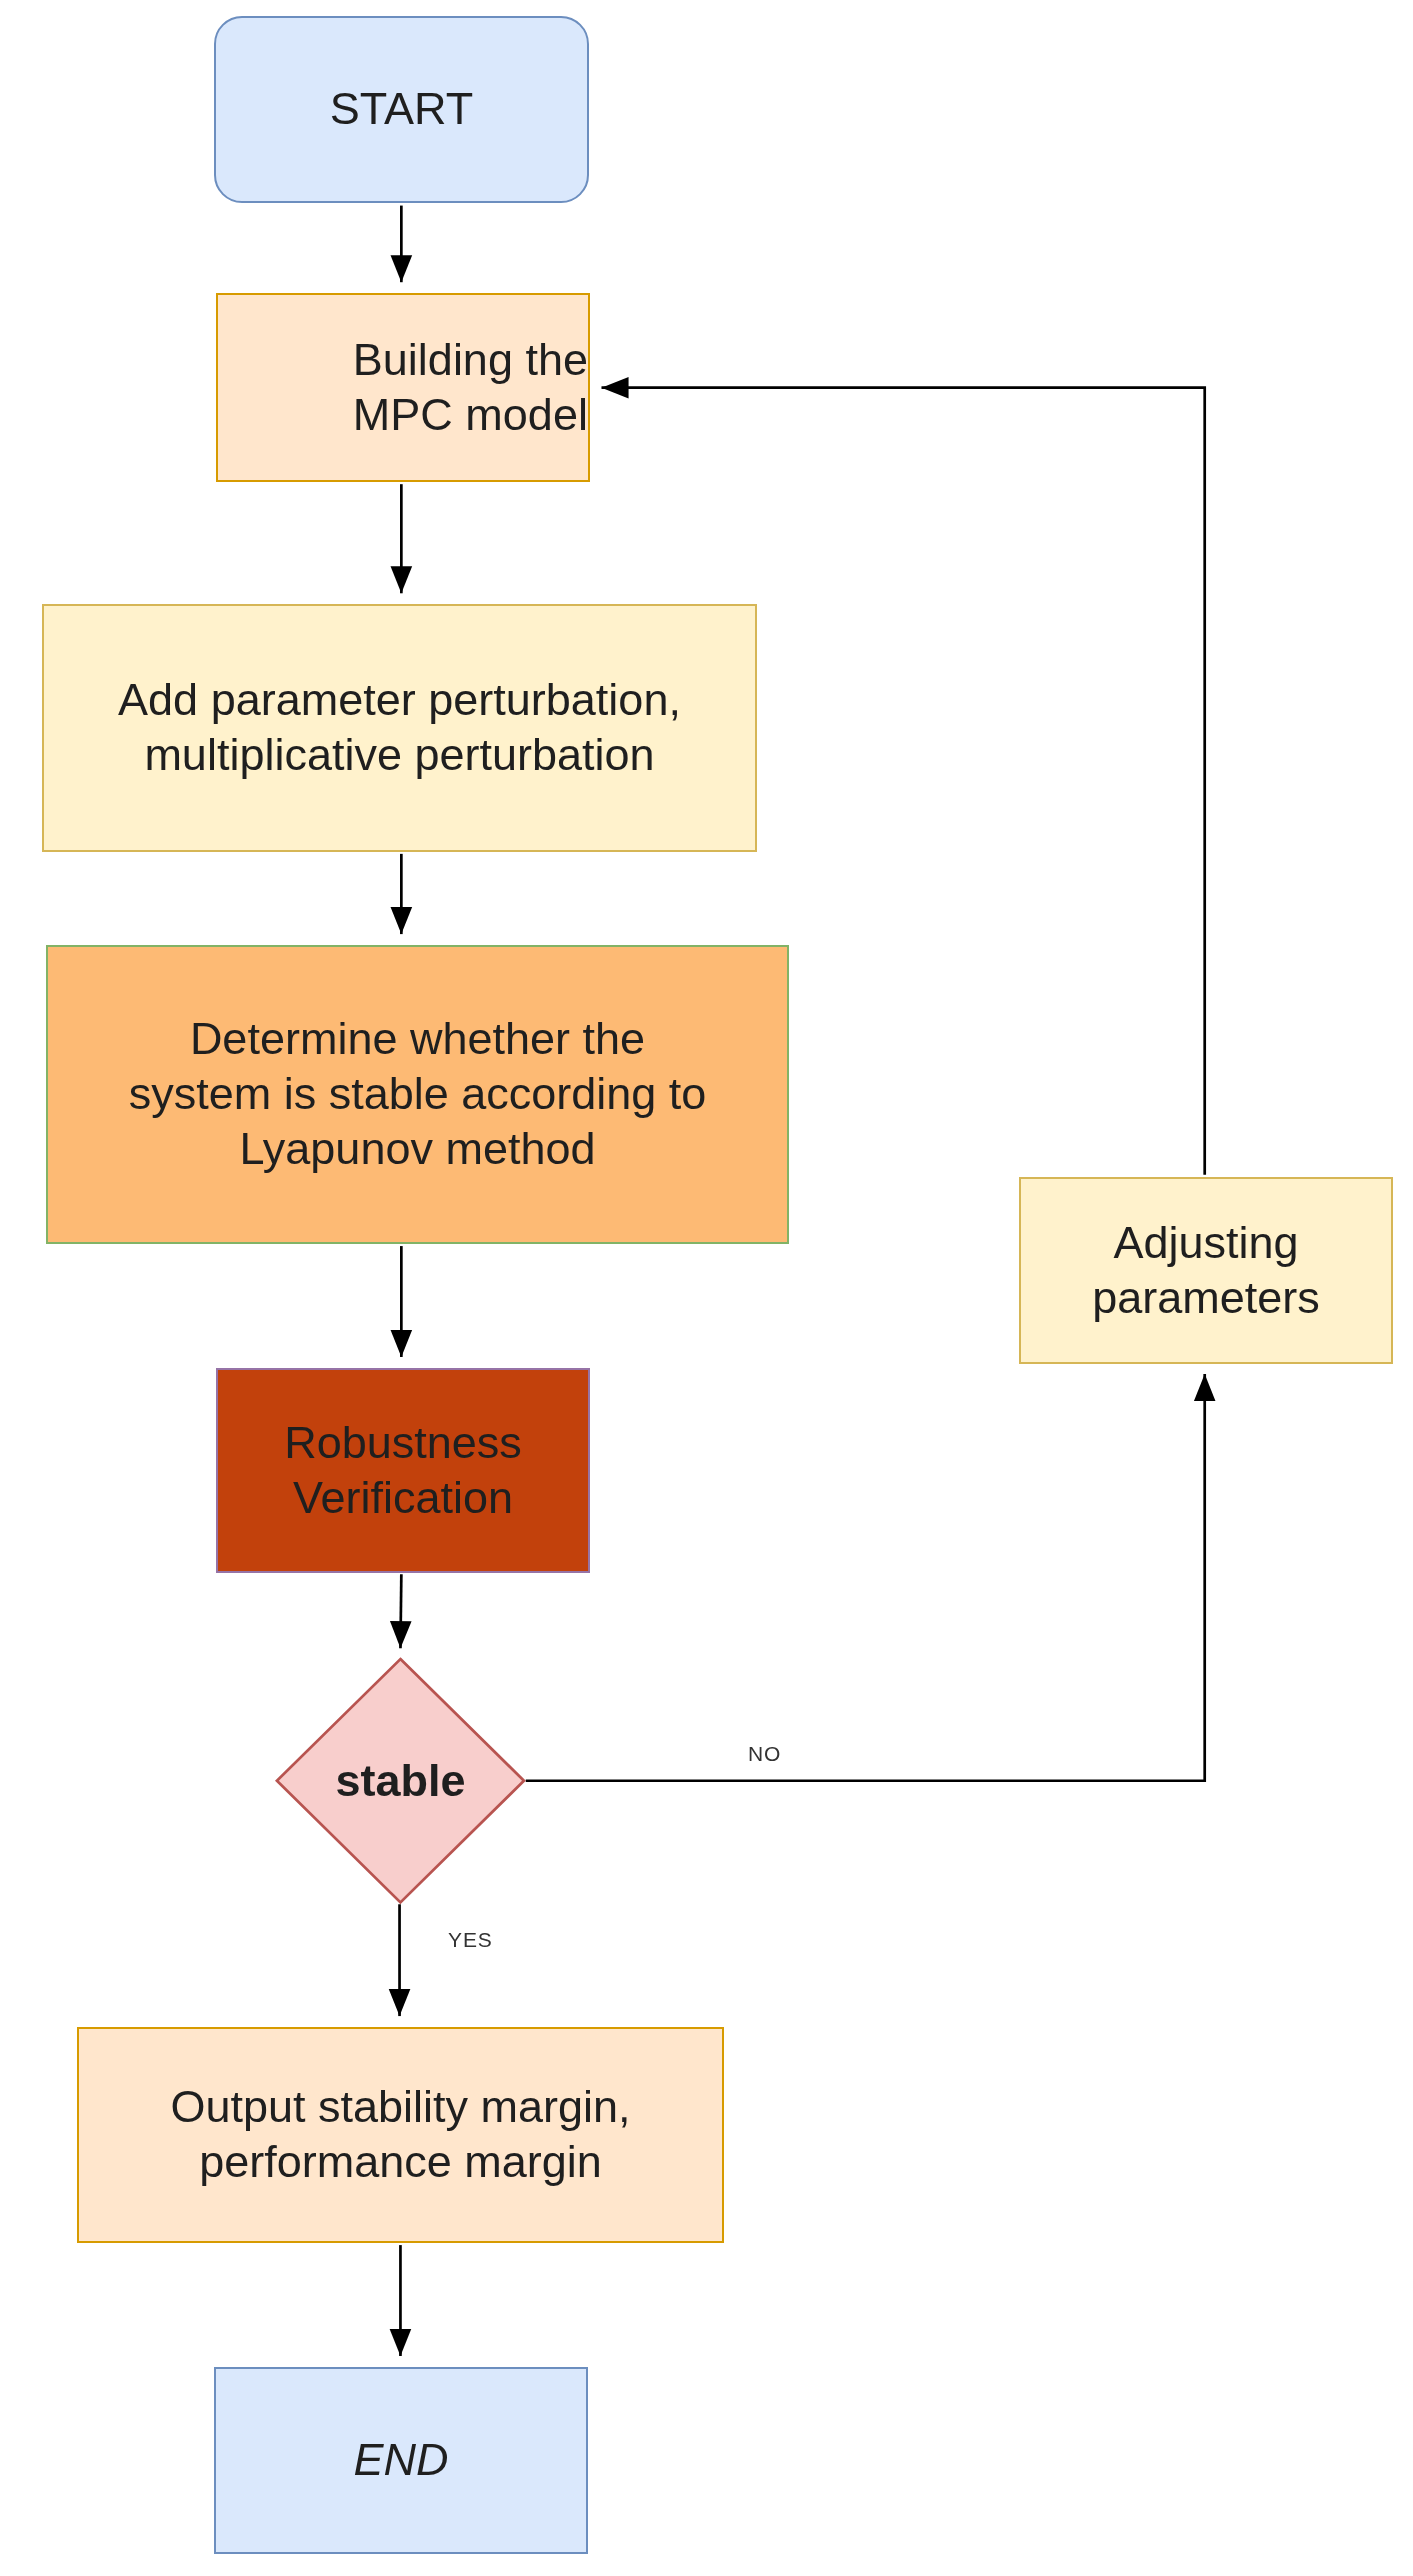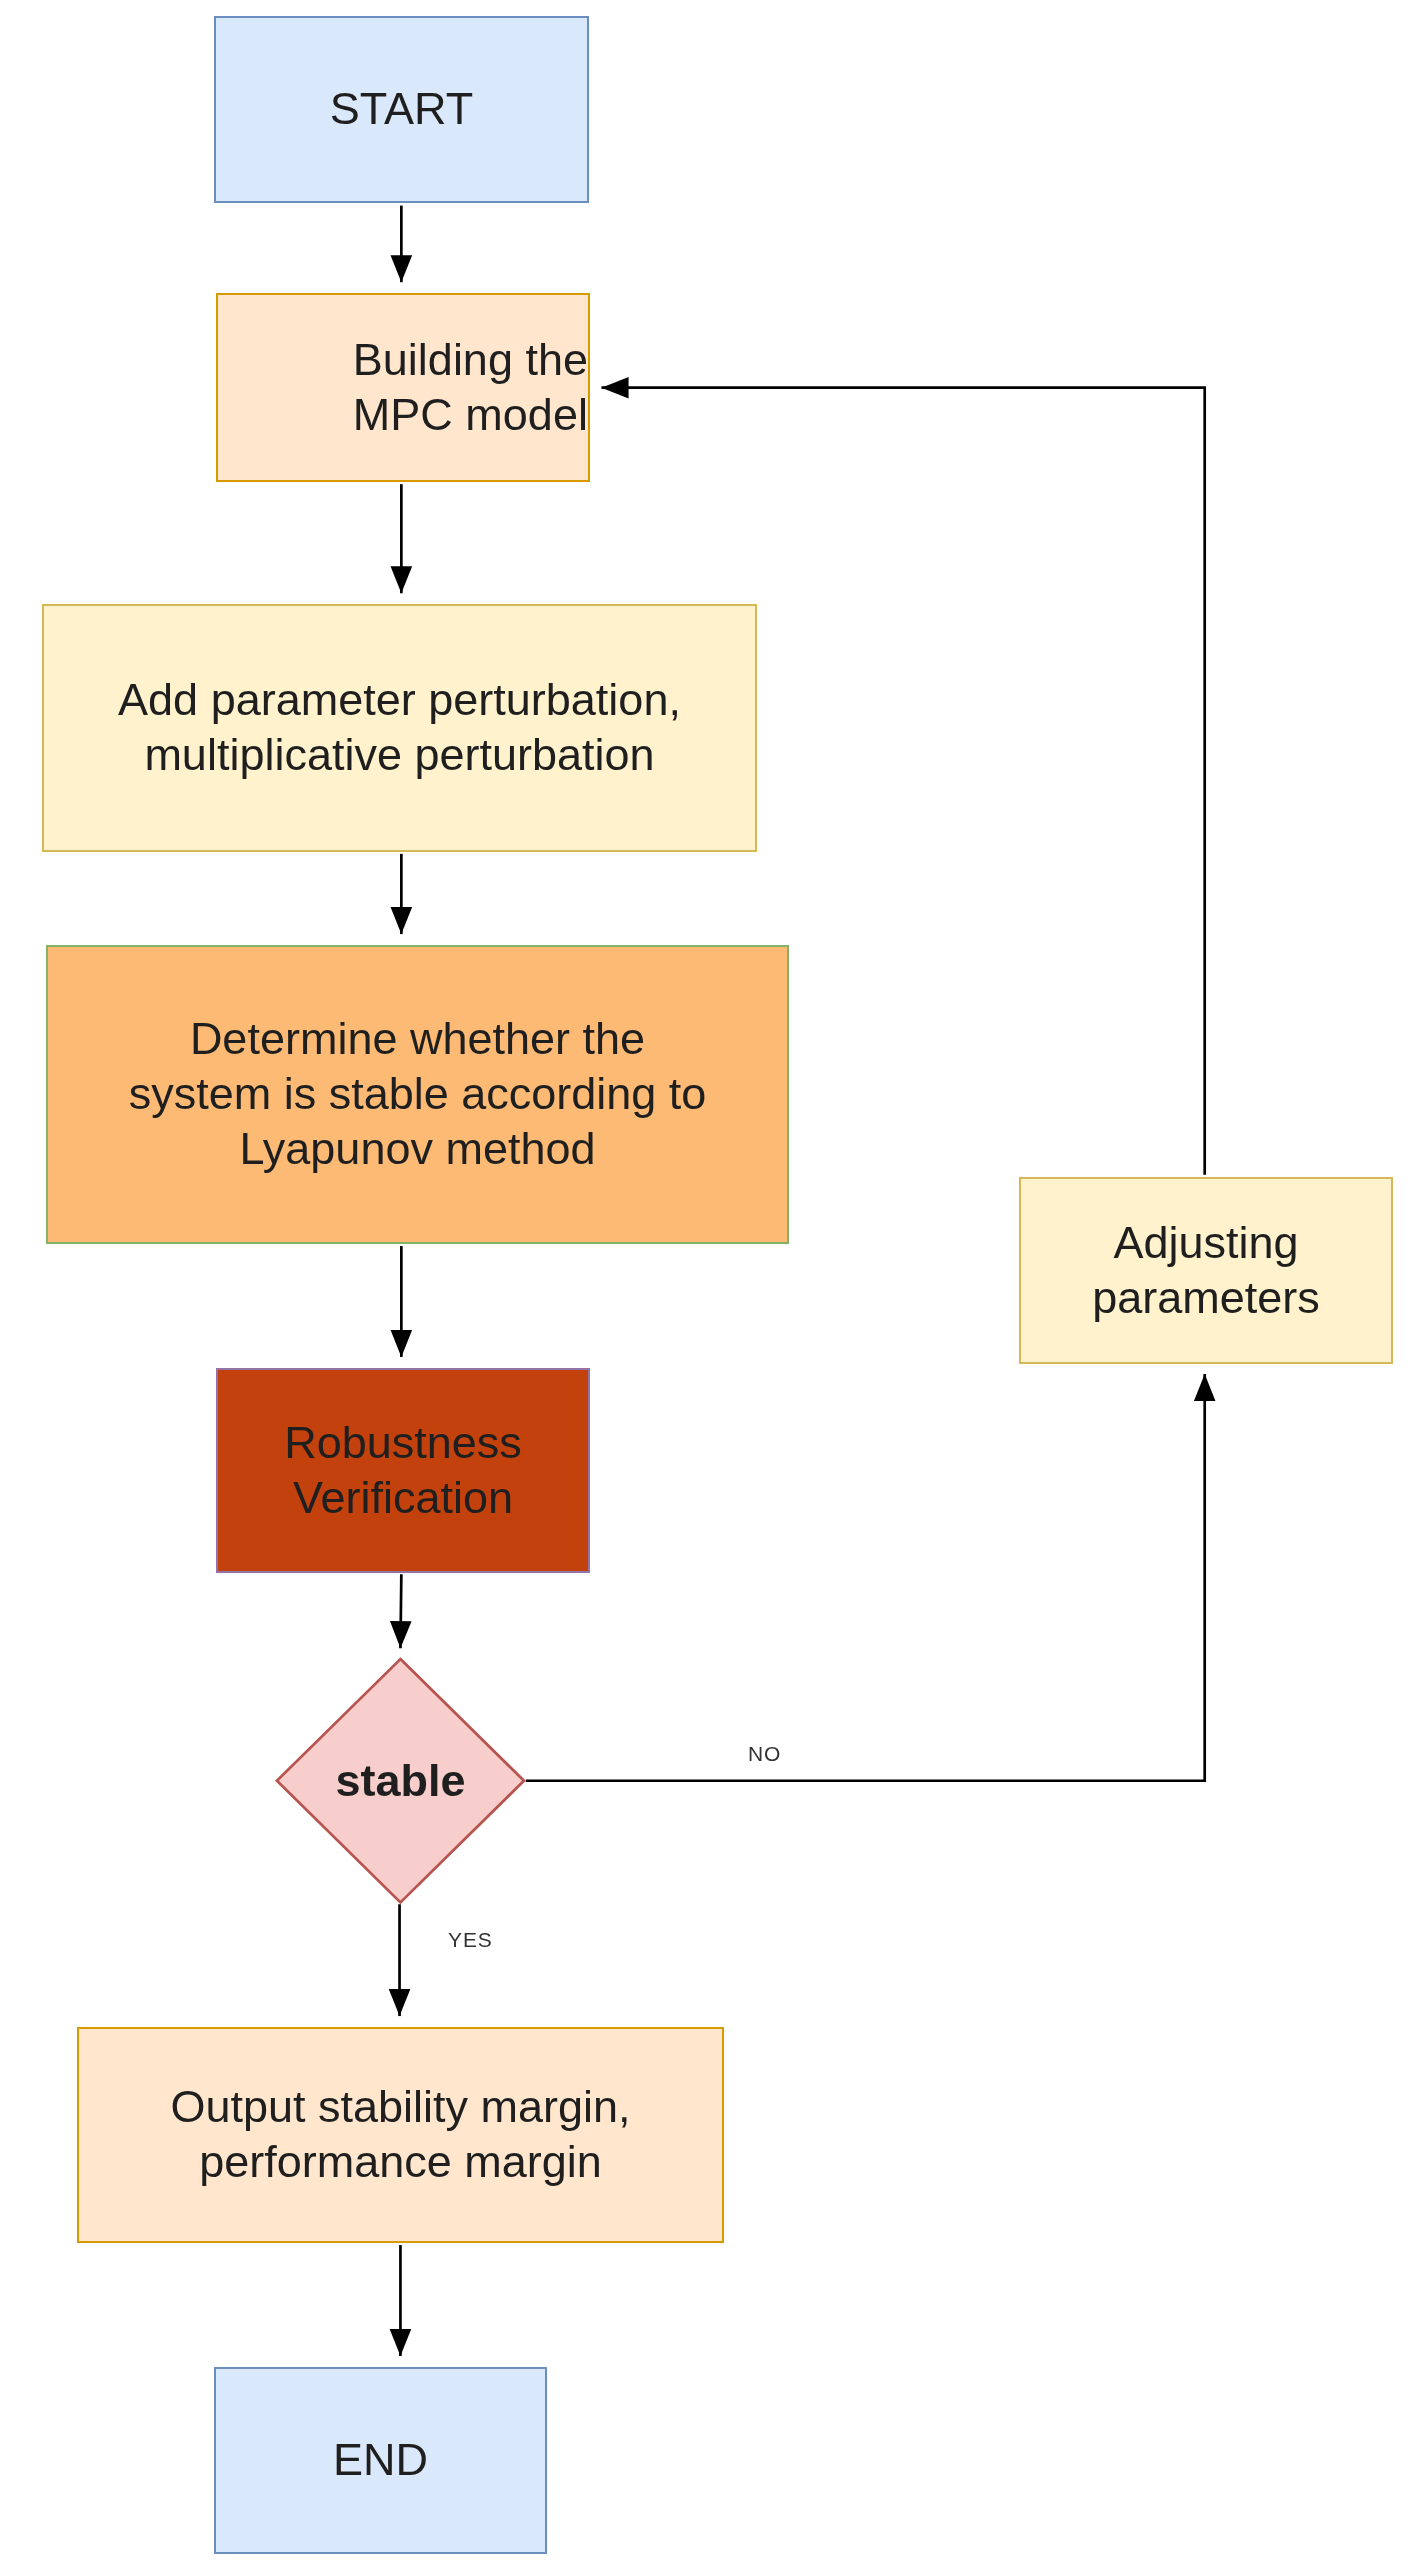--- a/index.html
+++ b/index.html
@@ -48,29 +48,29 @@
     font-weight:bold;
   }
   .edge-label{
     position:absolute;
     font-size:21px;
     letter-spacing:0.9px;
     color:#333333;
     background:transparent;
   }
   
-  #node-start      {left:214px; top:16px;   width:375px; height:187px;}
+  #node-start      {left:214px; top:16px;   width:375px; height:187px;border-radius:28px;}
   #node-build-mpc  {left:216px; top:293px;  width:374px; height:189px;justify-content:flex-end;}
   #node-add-pert   {left:42px;  top:604px;  width:715px; height:248px;}
   #node-lyapunov   {left:30px;  top:945px; width:743px; height:299px;}
   #node-robustness {left:216px; top:1368px; width:374px; height:205px;}
   #label-stable    {left:277px; top:1713px; width:247px; height:135px;}
   #node-adjust     {left:1019px;top:1177px; width:374px; height:187px;}
   #node-output     {left:77px;  top:2027px; width:647px; height:216px;}
-  #node-end        {left:214px; top:2367px; width:333px; height:187px;}
+  #node-end        {left:214px; top:2367px; width:374px; height:187px;font-style:italic;}
   #label-no        {left:748px; top:1742px;}
   #label-yes       {left:448px; top:1928px;}
 </style>
 </head>
 <body>
 
 <div id="canvas">
 
   <svg id="edge-layer" viewBox="0 0 1568 2857" xmlns="http://www.w3.org/2000/svg">
     <defs>

